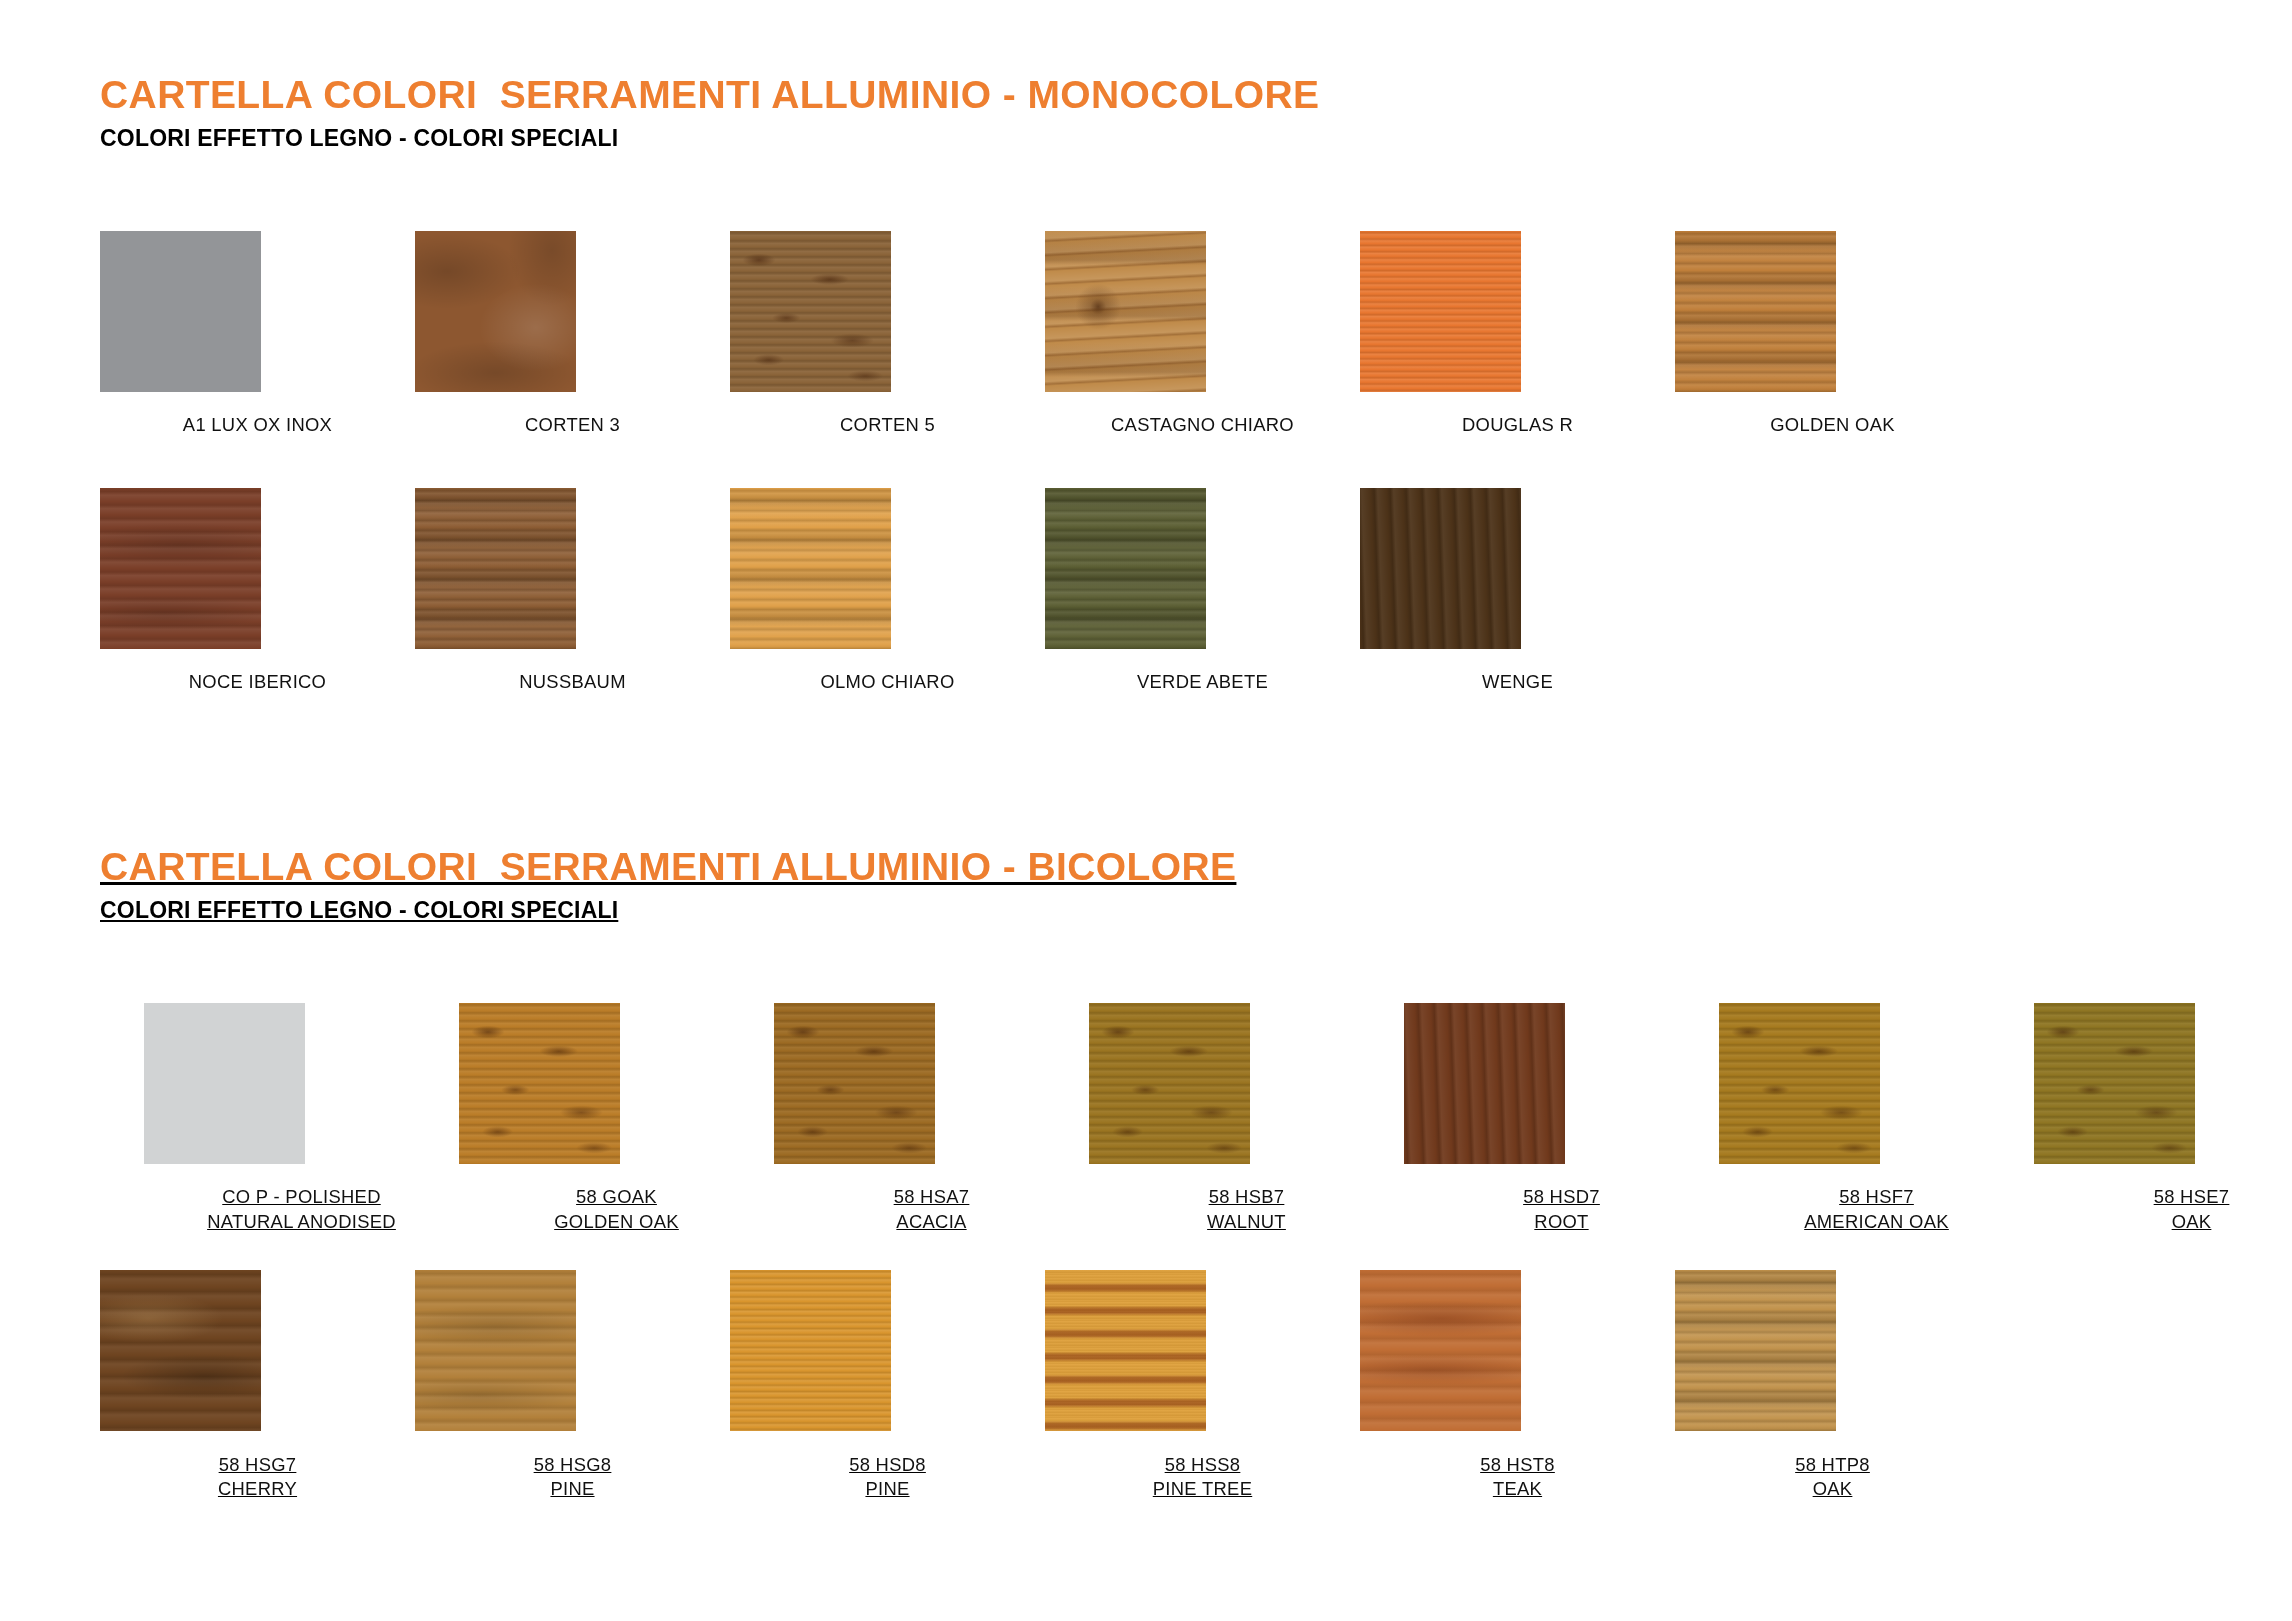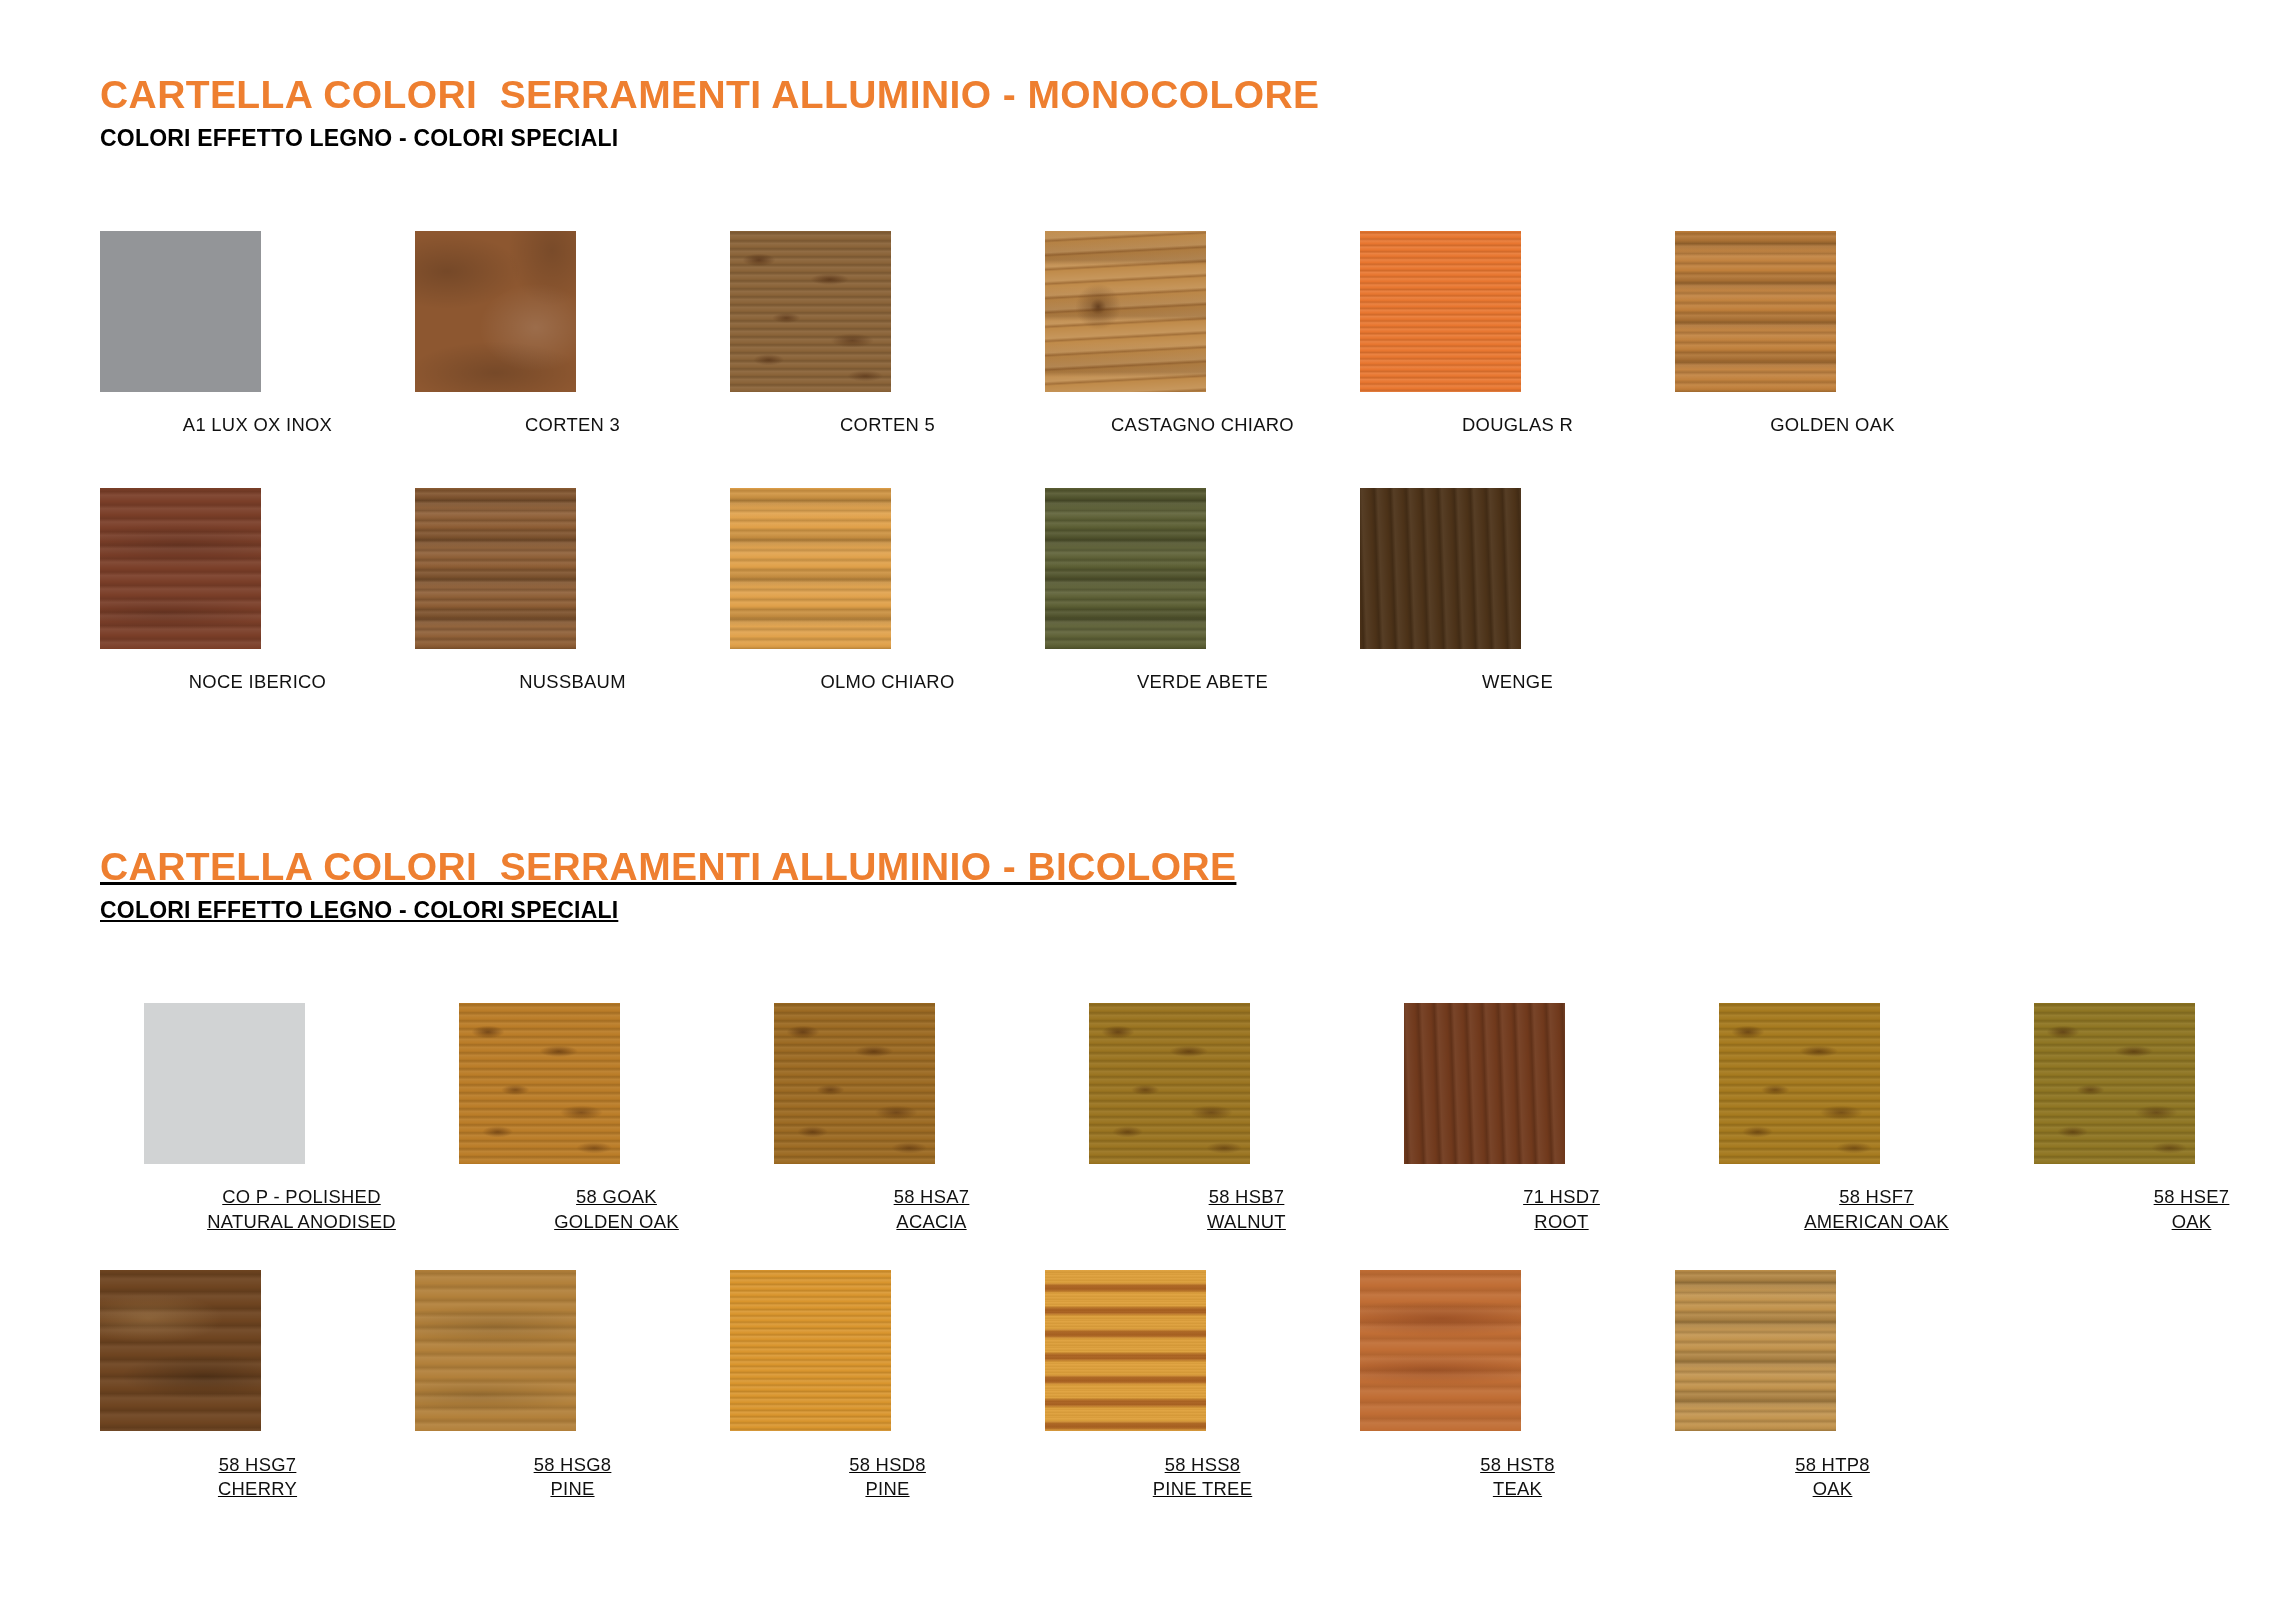--- a/index.html
+++ b/index.html
@@ -308,21 +308,21 @@
         <div class="swatch" style="background-color: rgb(154, 116, 32);">
           <div class="grain g-burl"></div>
         </div>
         <div class="label">58 HSB7
 WALNUT</div>
       </div>
       <div class="cell">
         <div class="swatch" style="background-color: rgb(112, 57, 28);">
           <div class="grain g-straight"></div>
         </div>
-        <div class="label">71 HSD7
+        <div class="label">58 HSD7
 ROOT</div>
       </div>
       <div class="cell">
         <div class="swatch" style="background-color: rgb(166, 122, 30);">
           <div class="grain g-burl"></div>
         </div>
         <div class="label">58 HSF7
 AMERICAN OAK</div>
       </div>
       <div class="cell">

